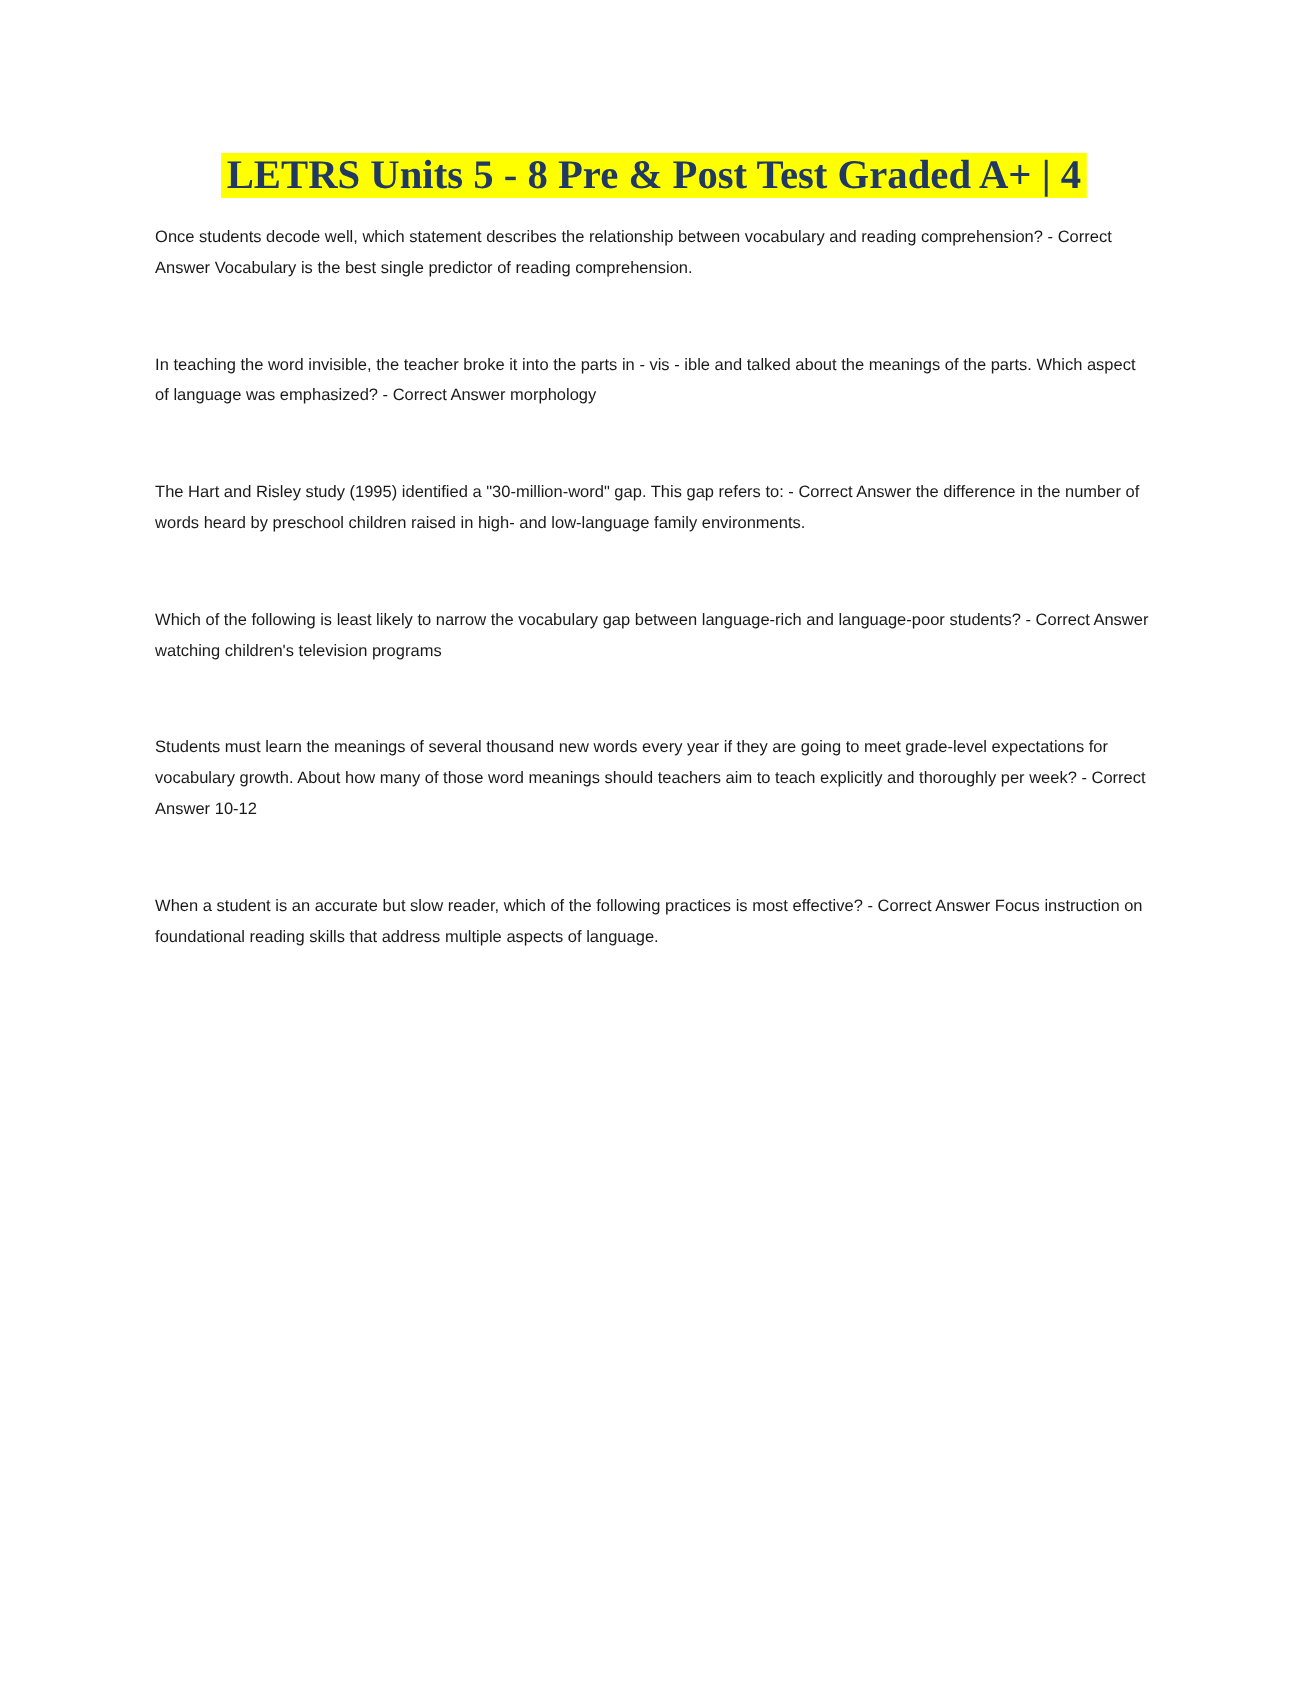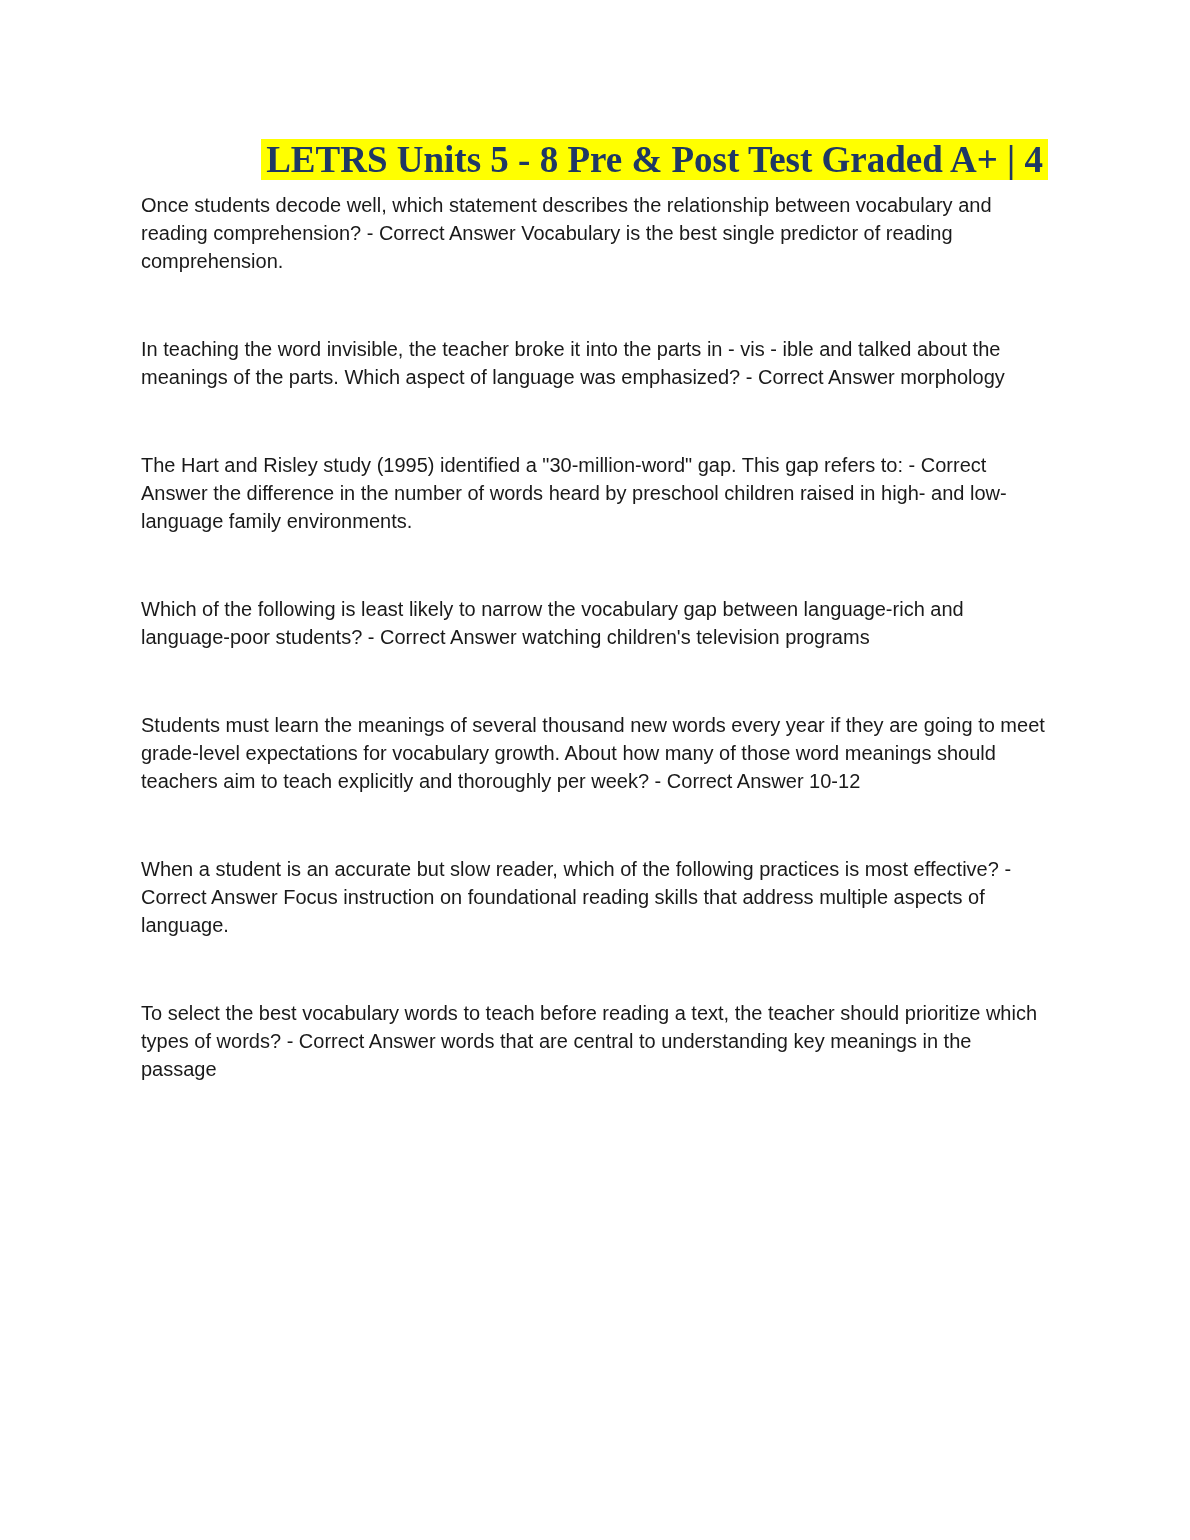--- a/index.html
+++ b/index.html
@@ -14,39 +14,39 @@
     overflow: hidden;
   }
   .page {
     box-sizing: border-box;
     width: 1190px;
     height: 1540px;
     padding: 134px 142px 0 141px;
     background: #ffffff;
   }
   .doc-title {
-    margin: 0 0 5px 0;
+    margin: 0 0 16px 0;
     font-family: "Liberation Serif", serif;
     font-weight: 700;
     font-size: 37px;
     line-height: 52px;
     color: #1F3864;
-    text-align: right;
+    text-align: center;
   }
   .title-line {
     display: block;
   }
   .hl {
     background: #FFFF00;
     padding: 0 5px;
     box-decoration-break: clone;
   }
   .doc-body {
     font-family: "Liberation Sans", sans-serif;
-    font-size: 20px;
+    font-size: 15px;
     line-height: 28px;
     color: #1a1a1a;
     text-align: left;
   }
   .doc-body p {
     margin: 0 0 60px 0;
   }
 </style>
 </head>
 <body>
@@ -57,16 +57,15 @@
     <span class="title-line"><span class="hl">LETRS Units 5 - 8 Pre &amp; Post Test Graded A+ | 4</span></span>
   </h1>
 
   <div class="doc-body">
     <p>Once students decode well, which statement describes the relationship between vocabulary and reading comprehension? - Correct Answer Vocabulary is the best single predictor of reading comprehension.</p>
     <p>In teaching the word invisible, the teacher broke it into the parts in - vis - ible and talked about the meanings of the parts. Which aspect of language was emphasized? - Correct Answer morphology</p>
     <p>The Hart and Risley study (1995) identified a "30-million-word" gap. This gap refers to: - Correct Answer the difference in the number of words heard by preschool children raised in high- and low-language family environments.</p>
     <p>Which of the following is least likely to narrow the vocabulary gap between language-rich and language-poor students? - Correct Answer watching children's television programs</p>
     <p>Students must learn the meanings of several thousand new words every year if they are going to meet grade-level expectations for vocabulary growth. About how many of those word meanings should teachers aim to teach explicitly and thoroughly per week? - Correct Answer 10-12</p>
     <p>When a student is an accurate but slow reader, which of the following practices is most effective? - Correct Answer Focus instruction on foundational reading skills that address multiple aspects of language.</p>
-    <p>To select the best vocabulary words to teach before reading a text, the teacher should prioritize which types of words? - Correct Answer words that are central to understanding key meanings in the passage</p>
   </div>
 
 </div>
 
 </body></html>

